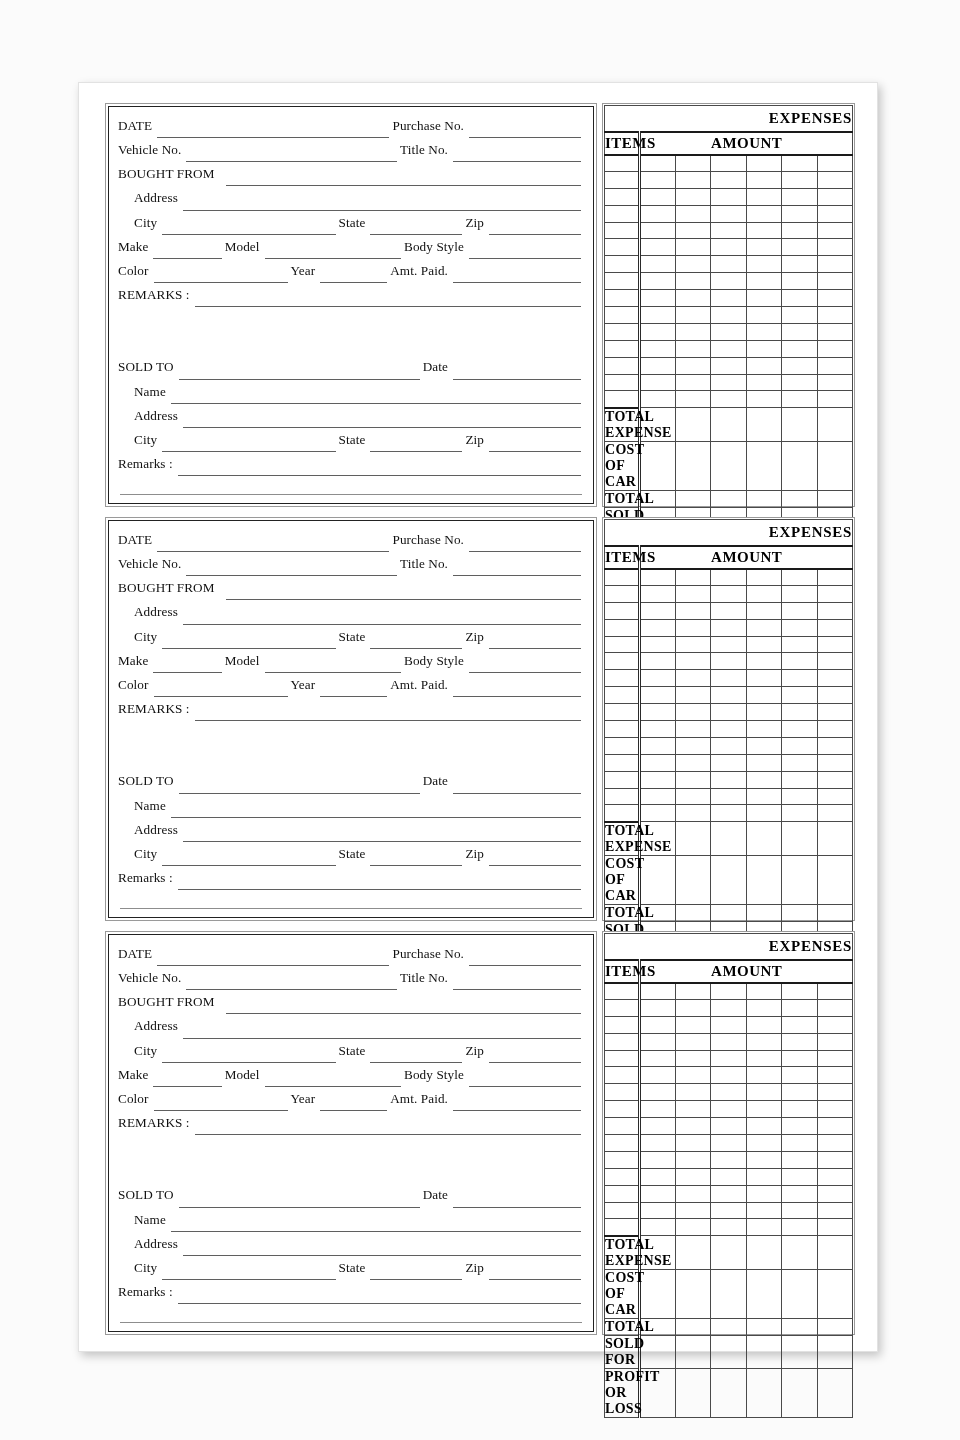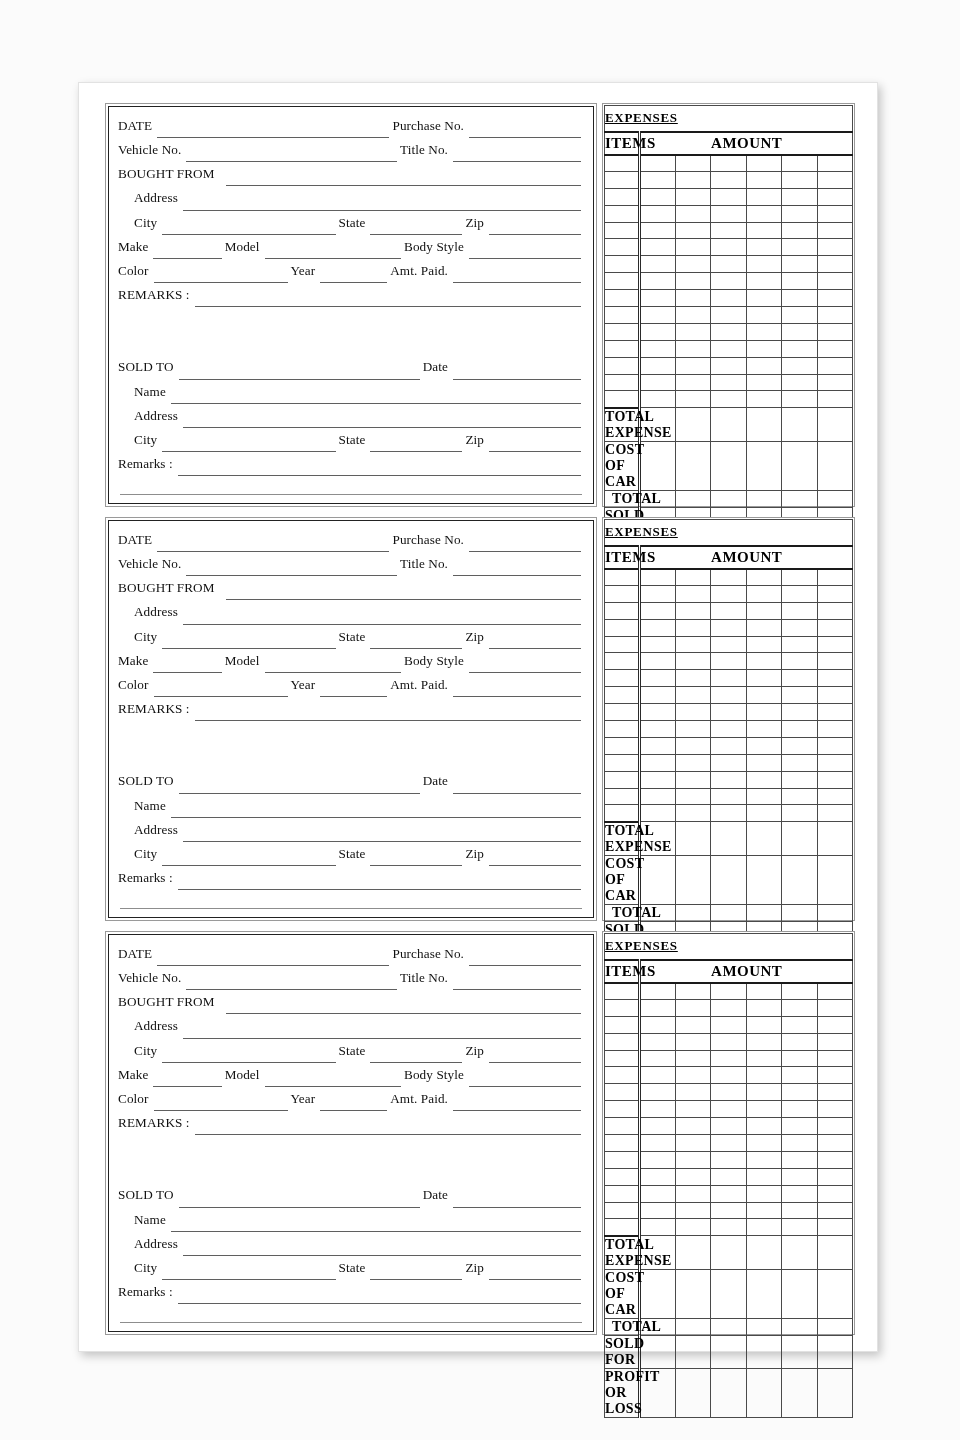--- a/index.html
+++ b/index.html
@@ -110,26 +110,25 @@
     table-layout: fixed;
     border: 1px solid #222;
   }
   .exp-table td, .exp-table th {
     border: 1px solid #4a4a4a;
     padding: 0;
   }
 
   .exp-title {
     height: 26px;
-    text-align: left;
-    font-size: 13px;
+    text-align: right;
+    font-size: 15px;
     font-weight: bold;
     letter-spacing: .7px;
     border-bottom: 2px solid #1a1a1a !important;
-    text-decoration: underline;
   }
   .exp-head {
     height: 23px;
     text-align: center;
     font-size: 15px;
     font-weight: bold;
     letter-spacing: .5px;
     border-bottom: 2px solid #1a1a1a !important;
   }
   .col-sep { border-left: 3px double #2a2a2a !important; }
@@ -140,21 +139,21 @@
 
   .tot-label {
     font-size: 14px;
     font-weight: bold;
     letter-spacing: .3px;
     padding-left: 5px;
     height: 16px;
     border-top: 2px solid #1a1a1a !important;
   }
   .tot-label.plain { border-top: 1px solid #4a4a4a !important; font-family: Liberation Serif, serif; }
-  .tot-label.center { text-align: right; padding-left: 7px; }
+  .tot-label.center { text-align: right; padding-left: 0; }
   .tot-tall { height: 24px; }
 </style>
 </head>
 <body>
 
 <div class="page-canvas">
   <div class="paper">
 
     <div class="record record-1">
 

